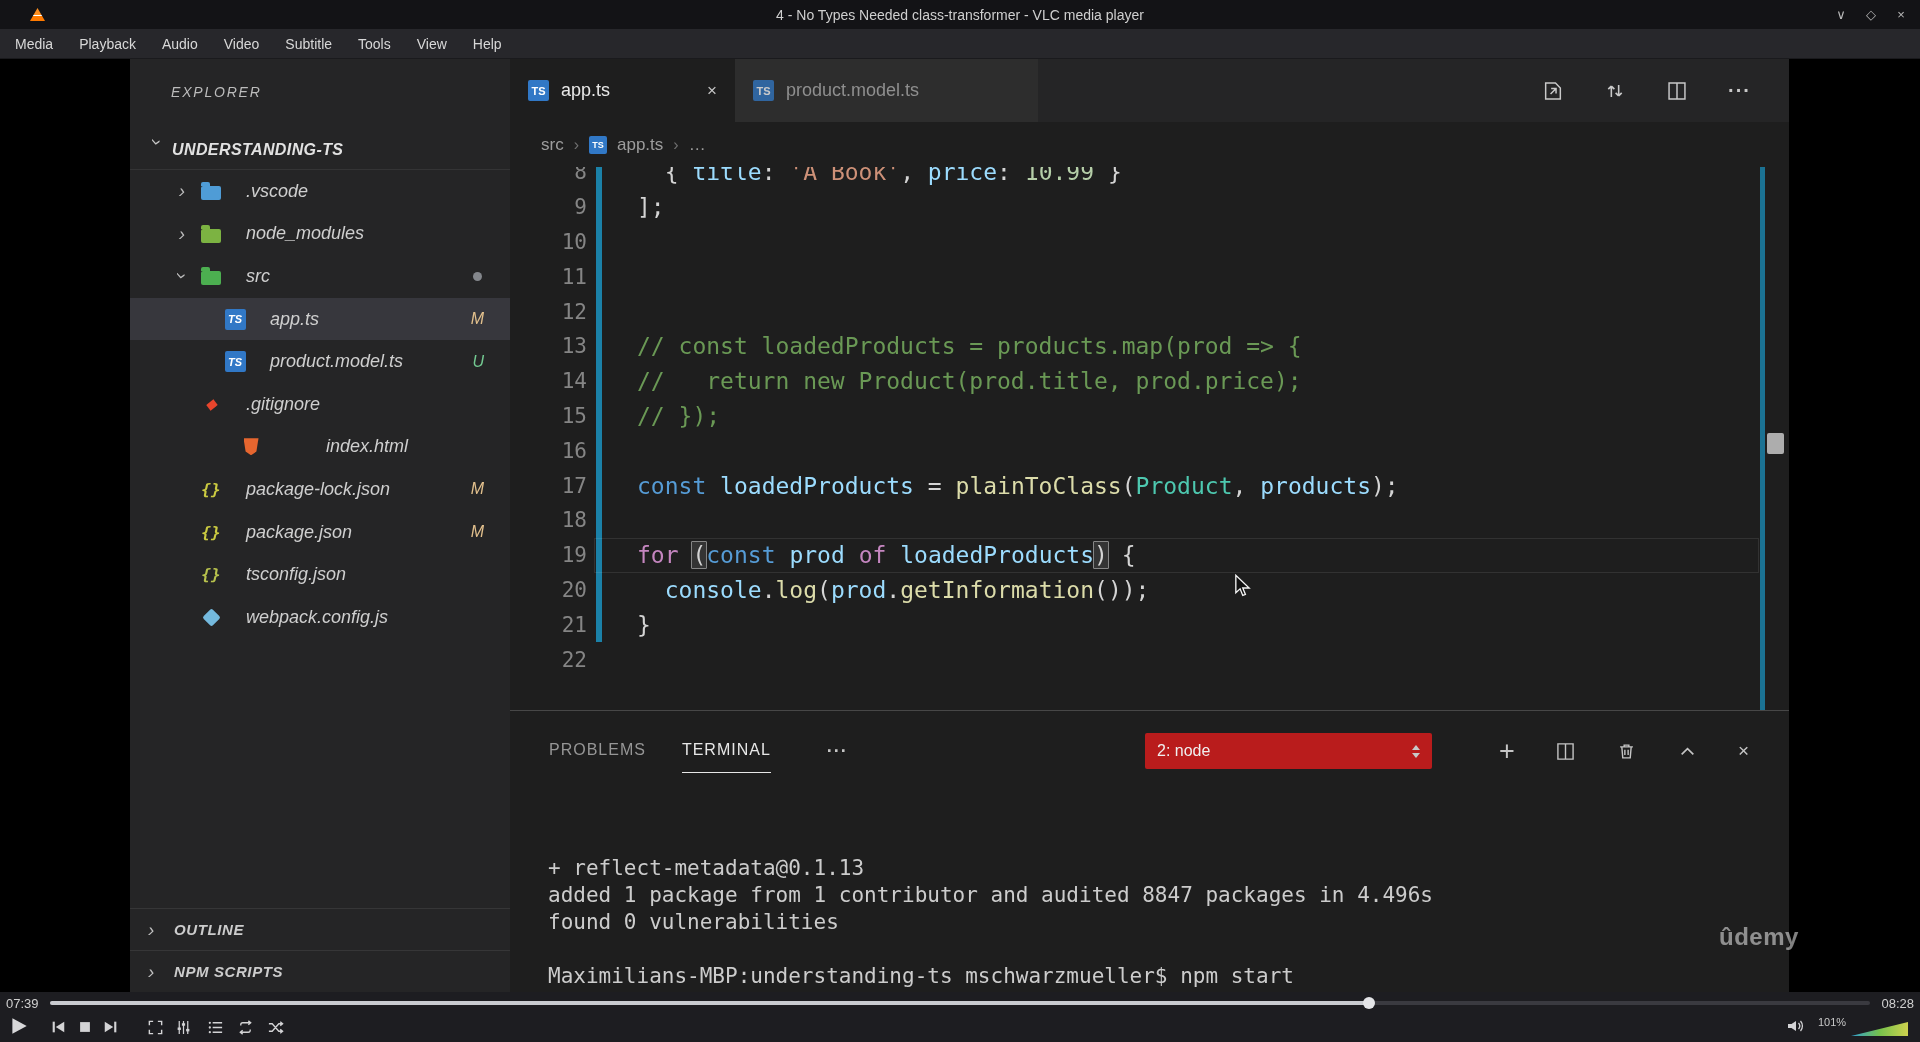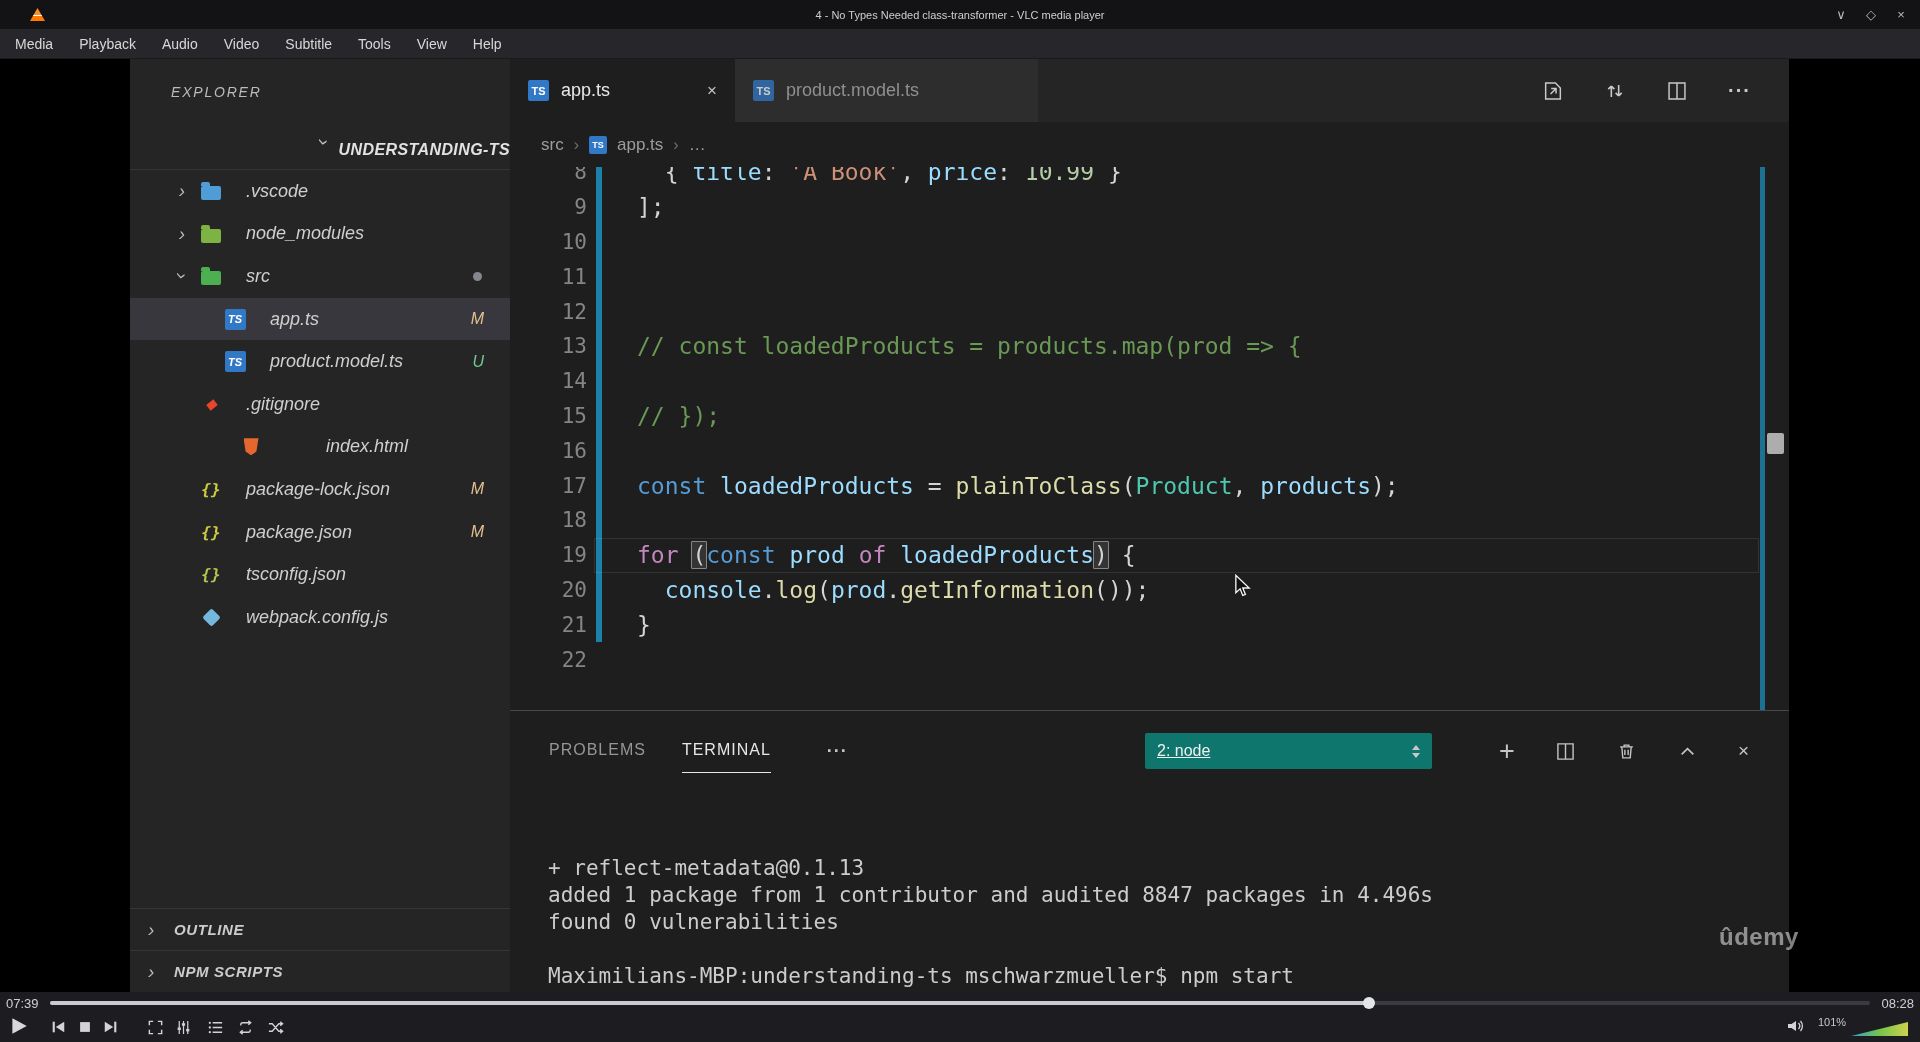--- a/index.html
+++ b/index.html
@@ -6,38 +6,38 @@
   html,body { width:1920px; height:1042px; background:#000; overflow:hidden;
               font-family:"Liberation Sans",sans-serif; }
   #screen { position:relative; width:1920px; height:1042px; background:#000; }
 
   
   .titlebar { position:absolute; left:0; top:0; width:1920px; height:29px; background:#131316;
               display:flex; align-items:center; }
   .vlc-cone { position:absolute; left:30px; top:8px; width:15px; height:13px;
               clip-path:polygon(50% 0,100% 100%,0 100%);
               background:linear-gradient(180deg,#ff8f1f 0%,#ff8f1f 52%,#ffffff 52%,#ffffff 64%,#ff7a00 64%); }
-  .win-title { width:100%; text-align:center; color:#cfcfcf; font-size:11px; }
+  .win-title { width:100%; text-align:center; color:#cfcfcf; font-size:14px; }
   .win-controls { position:absolute; right:10px; top:0; height:29px; display:flex; gap:12px; align-items:center; }
   .win-controls span { width:18px; text-align:center; color:#b9b9b9; font-size:13px; cursor:default; }
 
   .menubar { position:absolute; left:0; top:29px; width:1920px; height:30px; background:#27272b;
              border-bottom:1px solid #1a1a1d; display:flex; align-items:center; padding-left:2px; }
   .menu-item { padding:0 13px; color:#d8d8d8; font-size:14px; }
 
   
   .video { position:absolute; left:0; top:59px; width:1920px; height:933px; background:#000; }
   .vscode { position:absolute; left:130px; top:0; width:1659px; height:933px; background:#1e1e1e; }
 
   
   .sidebar { position:absolute; left:0; top:0; width:380px; height:933px; background:#252526;font-style:italic; }
   .explorer-title { position:absolute; left:41px; top:25px; font-size:14px; letter-spacing:1.8px; color:#bcbcbc; }
   .workspace { position:absolute; left:0; top:72px; width:100%; height:39px; display:flex; align-items:center;
                padding-left:16px; color:#e2e2e2; font-weight:bold; font-size:16px; letter-spacing:.4px;
-               border-bottom:1px solid rgba(255,255,255,.07);justify-content:flex-end; }
+               border-bottom:1px solid rgba(255,255,255,.07); }
   .wchev { display:inline-block; width:22px; color:#c8c8c8; font-weight:normal; font-size:19px;
            transform:rotate(90deg); margin-right:4px; }
   .tree { position:absolute; left:0; top:111px; width:100%; }
   .trow { height:42.6px; display:flex; align-items:center; position:relative; color:#cfcfcf; font-size:18px; }
   .trow.selected { background:#37373d; }
   .chev { width:28px; text-align:center; color:#bdbdbd; font-size:19px; flex:0 0 28px; }
   .chev.rot { transform:rotate(90deg); }
   .ic { width:30px; display:flex; justify-content:center; align-items:center; flex:0 0 30px; }
   .tlabel { margin-left:20px; white-space:nowrap; }
   .badge { position:absolute; right:26px; font-size:16px; }
@@ -93,22 +93,22 @@
   .scrollthumb { position:absolute; right:5px; top:266px; width:17px; height:21px;
                  background:#bdbdbd; border-radius:2px; opacity:.9; }
 
   
   .panel { position:absolute; left:0; top:651px; width:100%; height:282px; background:#1e1e1e;
            border-top:1px solid rgba(180,180,180,.28); }
   .panel-tabs { position:absolute; left:39px; top:30px; display:flex; gap:36px; font-size:16px;
                 letter-spacing:1px; color:#969696; }
   .ptab.active { color:#e7e7e7; border-bottom:1px solid #e7e7e7; padding-bottom:13px; }
   .pmore { margin-left:20px; font-size:18px; font-weight:bold; color:#c5c5c5; letter-spacing:1px; }
-  .term-select { position:absolute; left:635px; top:22px; width:287px; height:36px; background:#0f766e;
-                 color:#f0f0f0; font-size:16px; display:flex; align-items:center; padding:0 12px; border-radius:2px;text-decoration:underline; }
+  .term-select { position:absolute; left:635px; top:22px; width:287px; height:36px; background:#b91c1c;
+                 color:#f0f0f0; font-size:16px; display:flex; align-items:center; padding:0 12px; border-radius:2px; }
   .spinner { margin-left:auto; display:flex; flex-direction:column; gap:3px; align-items:center; }
   .tri-up { width:0; height:0; border-left:4px solid transparent; border-right:4px solid transparent;
             border-bottom:5px solid #c8c8c8; }
   .tri-down { width:0; height:0; border-left:4px solid transparent; border-right:4px solid transparent;
               border-top:5px solid #c8c8c8; }
   .panel-actions { position:absolute; right:0; top:22px; height:36px; display:flex; align-items:center;
                    gap:40px; padding-right:40px; color:#c5c5c5; }
   .pact { display:flex; align-items:center; justify-content:center; }
   .plus { font-size:27px; font-weight:200; line-height:20px; }
   .xglyph { font-size:19px; }
@@ -330,20 +330,21 @@
               <div class="cline">
                 <span class="lnum">12</span>
                 <span class="ctext"></span>
               </div>
               <div class="cline">
                 <span class="lnum">13</span>
                 <span class="ctext"><span class="tk-c">// const loadedProducts = products.map(prod =&gt; {</span></span>
               </div>
               <div class="cline">
                 <span class="lnum">14</span>
+                <span class="ctext"><span class="tk-c">//   return new Product(prod.title, prod.price);</span></span>
               </div>
               <div class="cline">
                 <span class="lnum">15</span>
                 <span class="ctext"><span class="tk-c">// });</span></span>
               </div>
               <div class="cline">
                 <span class="lnum">16</span>
                 <span class="ctext"></span>
               </div>
               <div class="cline">

